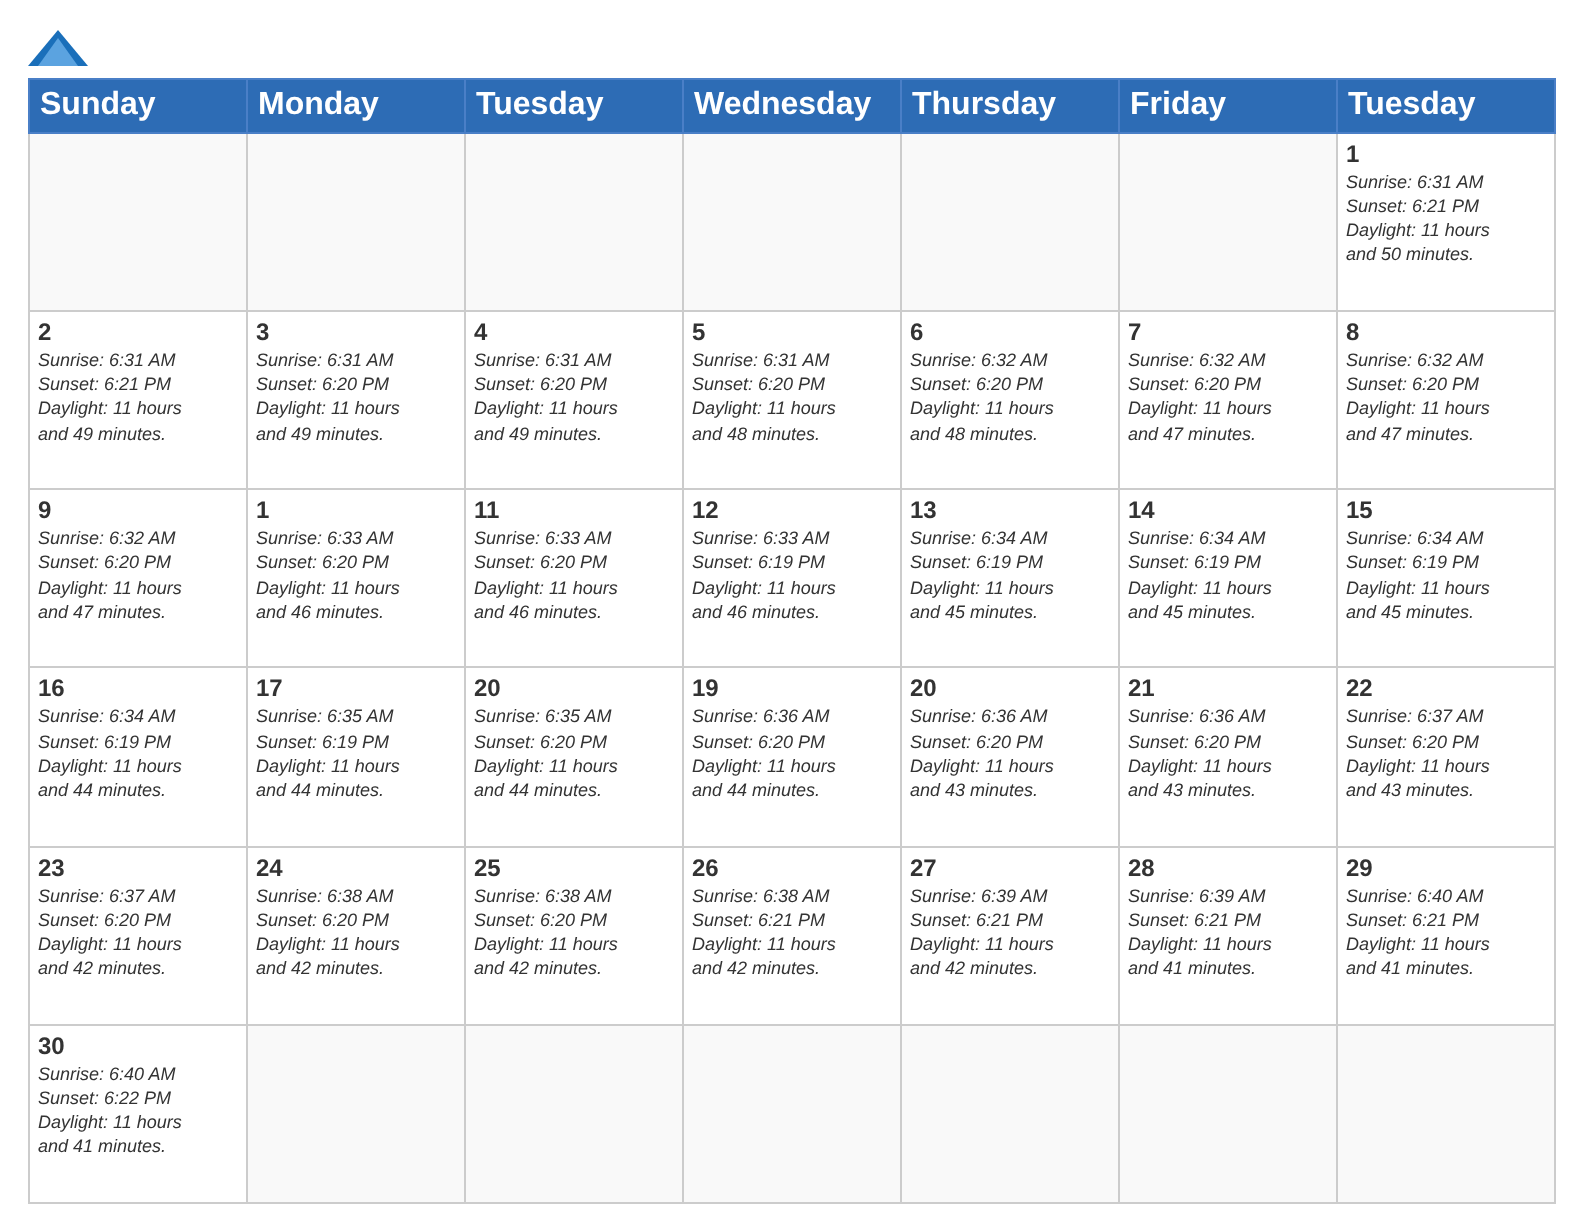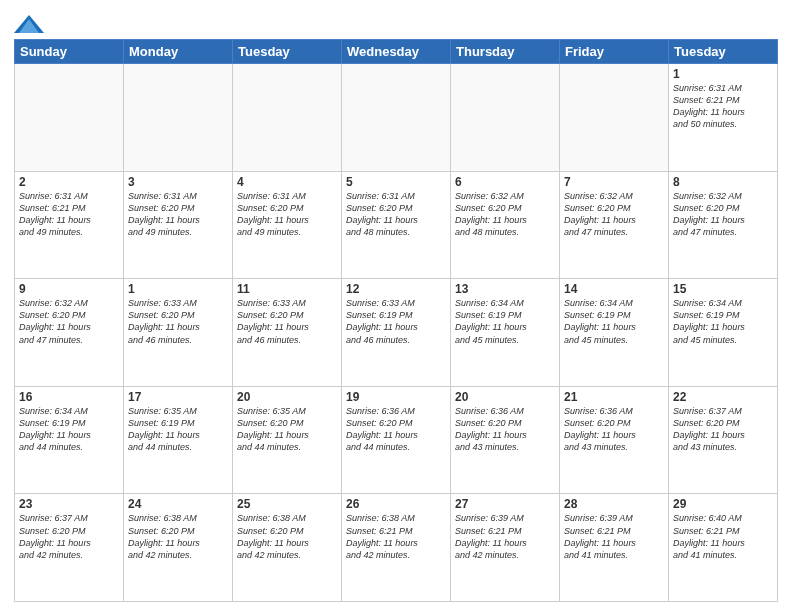--- a/index.html
+++ b/index.html
@@ -46,21 +46,21 @@
       border: 1px solid #ccc;
       border-collapse: collapse;
       width: 100%;
       table-layout: fixed;
     }
     .calendar th {
       background-color: #2d6cb5;
       color: #fff;
       text-align: left;
       padding: 4px 5px;
-      font-size: 13px;
+      font-size: 16px;
       font-weight: bold;
       border: 1px solid #4a7fc7;
     }
     .calendar td {
       border: 1px solid #ccc;
       vertical-align: top;
       padding: 3px 4px;
       font-size: 9.5px;
       color: #333;
       height: 72px;
@@ -331,15 +331,30 @@
 and 41 minutes.</div>
           </td>
           <td>
             <span class="day-number">29</span>
             <div class="day-info" style="white-space: pre-line;">Sunrise: 6:40 AM
 Sunset: 6:21 PM
 Daylight: 11 hours
 and 41 minutes.</div>
           </td>
         </tr>
+        <tr>
+          <td>
+            <span class="day-number">30</span>
+            <div class="day-info" style="white-space: pre-line;">Sunrise: 6:40 AM
+Sunset: 6:22 PM
+Daylight: 11 hours
+and 41 minutes.</div>
+          </td>
+          <td class="empty-cell"></td>
+          <td class="empty-cell"></td>
+          <td class="empty-cell"></td>
+          <td class="empty-cell"></td>
+          <td class="empty-cell"></td>
+          <td class="empty-cell"></td>
+        </tr>
       </tbody>
   </table>
 </div>
 
 </body></html>

